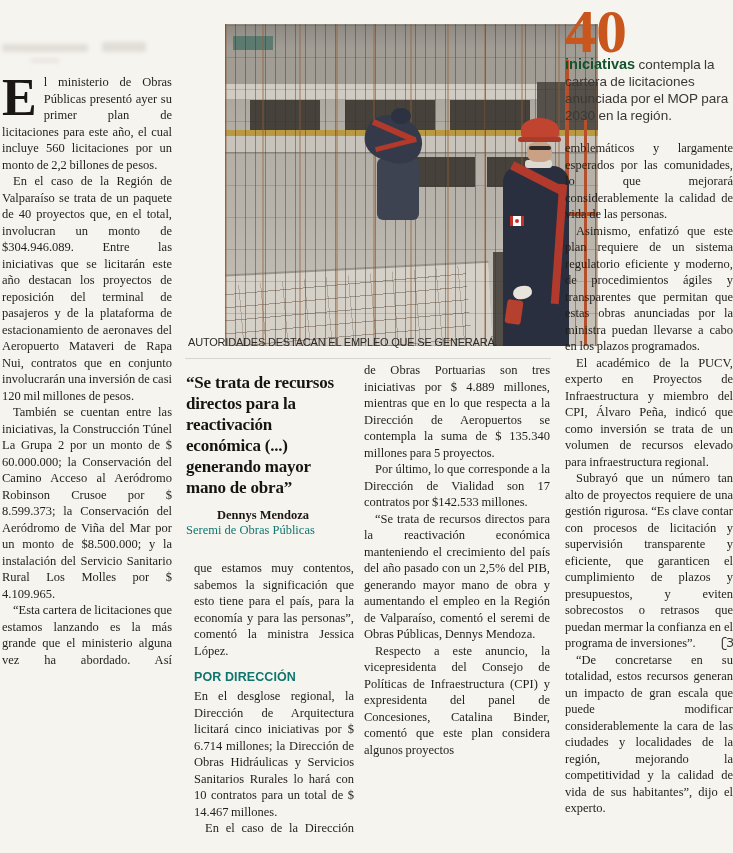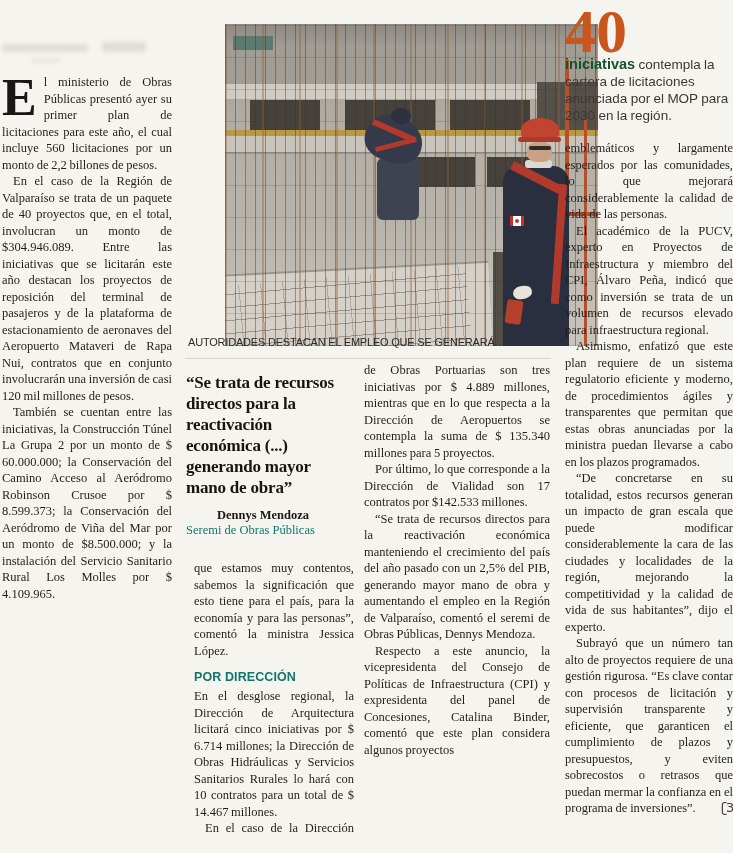--- a/index.html
+++ b/index.html
@@ -101,20 +101,21 @@
 <div class="page">
 
   <div class="ghost g1"></div>
   <div class="ghost g2"></div>
   <div class="ghost g3"></div>
 
   <section class="col col1">
     <p><span class="dropcap">E</span><span>l ministerio de Obras Públicas presentó ayer su primer plan de licitaciones para este año, el cual incluye 560 licitaciones por un monto de 2,2 billones de pesos.</span></p>
     <p class="indent">En el caso de la Región de Valparaíso se trata de un paquete de 40 proyectos que, en el total, involucran un monto de $304.946.089. Entre las iniciativas que se licitarán este año destacan los proyectos de reposición del terminal de pasajeros y de la plataforma de estacionamiento de aeronaves del Aeropuerto Mataveri de Rapa Nui, contratos que en conjunto involucrarán una inversión de casi 120 mil millones de pesos.</p>
     <p class="indent">También se cuentan entre las iniciativas, la Construcción Túnel La Grupa 2 por un monto de $ 60.000.000; la Conservación del Camino Acceso al Aeródromo Robinson Crusoe por $ 8.599.373; la Conservación del Aeródromo de Viña del Mar por un monto de $8.500.000; y la instalación del Servicio Sanitario Rural Los Molles por $ 4.109.965.</p>
+    <p class="indent spread">“Esta cartera de licitaciones que estamos lanzando es la más grande que el ministerio alguna vez ha abordado. Así</p>
   </section>
 
   <figure class="photo">
     <div class="ph teal-box"></div>
     <div class="ph slab-top"></div>
     <div class="ph slab-edge"></div>
     <div class="ph open o1"></div>
     <div class="ph open o2"></div>
     <div class="ph open o3"></div>
     <div class="ph open o4"></div>
@@ -173,19 +174,19 @@
     <p class="indent">“Se trata de recursos directos para la reactivación económica manteniendo el crecimiento del país del año pasado con un 2,5% del PIB, generando mayor mano de obra y aumentando el empleo en la Región de Valparaíso, comentó el seremi de Obras Públicas, Dennys Mendoza.</p>
     <p class="indent">Respecto a este anuncio, la vicepresidenta del Consejo de Políticas de Infraestructura (CPI) y expresidenta del panel de Concesiones, Catalina Binder, comentó que este plan considera algunos proyectos</p>
   </section>
 
   <section class="col col4">
     <aside class="factbox">
       <div class="fact-number">40</div>
       <p class="fact-text"><strong>iniciativas</strong><span> contempla la cartera de licitaciones anunciada por el MOP para 2030 en la región.</span></p>
     </aside>
     <p>emblemáticos y largamente esperados por las comunidades, lo que mejorará considerablemente la calidad de vida de las personas.</p>
+    <p class="indent">Asimismo, enfatizó que este plan requiere de un sistema regulatorio eficiente y moderno, de procedimientos ágiles y transparentes que permitan que estas obras anunciadas por la ministra puedan llevarse a cabo en los plazos programados.</p>
     <p class="indent">El académico de la PUCV, experto en Proyectos de Infraestructura y miembro del CPI, Álvaro Peña, indicó que como inversión se trata de un volumen de recursos elevado para infraestructura regional.</p>
-    <p class="indent">Asimismo, enfatizó que este plan requiere de un sistema regulatorio eficiente y moderno, de procedimientos ágiles y transparentes que permitan que estas obras anunciadas por la ministra puedan llevarse a cabo en los plazos programados.</p>
+    <p class="indent"><span>Subrayó que un número tan alto de proyectos requiere de una gestión rigurosa. “Es clave contar con procesos de licitación y supervisión transparente y eficiente, que garanticen el cumplimiento de plazos y presupuestos, y eviten sobrecostos o retrasos que puedan mermar la confianza en el programa de inversiones”.</span> <span class="endmark">ʗЗ</span></p>
     <p class="indent">“De concretarse en su totalidad, estos recursos generan un impacto de gran escala que puede modificar considerablemente la cara de las ciudades y localidades de la región, mejorando la competitividad y la calidad de vida de sus habitantes”, dijo el experto.</p>
-    <p class="indent"><span>Subrayó que un número tan alto de proyectos requiere de una gestión rigurosa. “Es clave contar con procesos de licitación y supervisión transparente y eficiente, que garanticen el cumplimiento de plazos y presupuestos, y eviten sobrecostos o retrasos que puedan mermar la confianza en el programa de inversiones”.</span> <span class="endmark">ʗЗ</span></p>
   </section>
 
 </div>
 
 </body></html>

